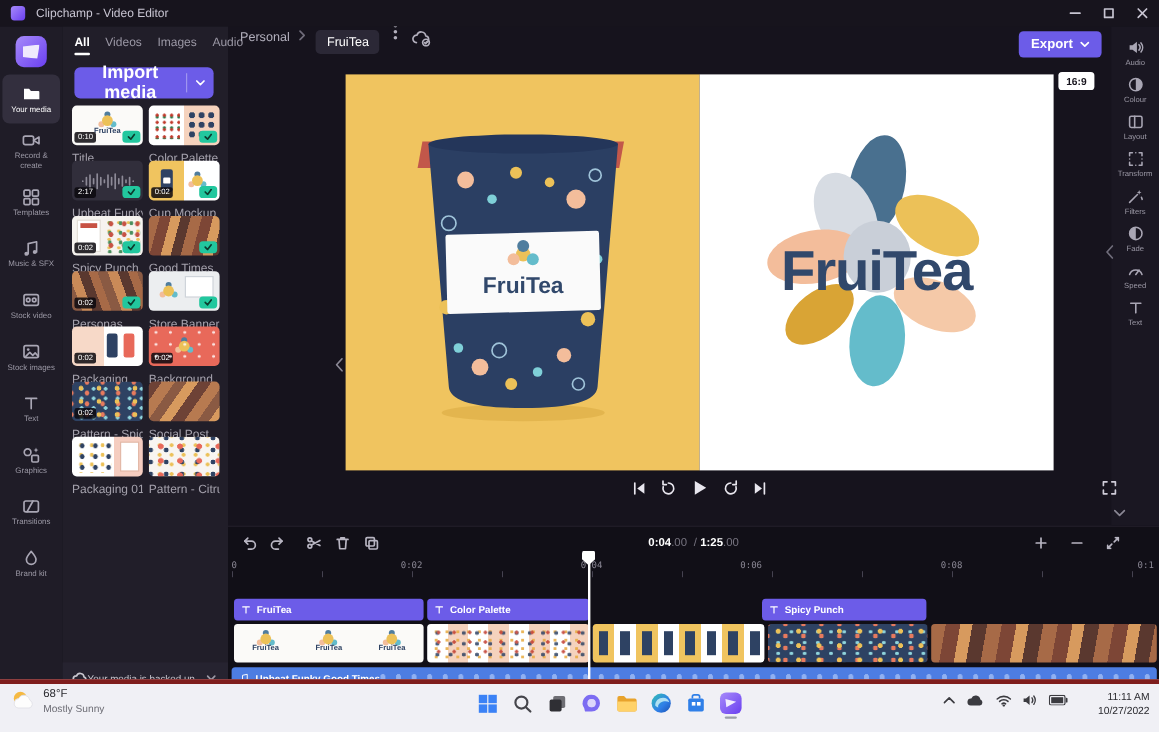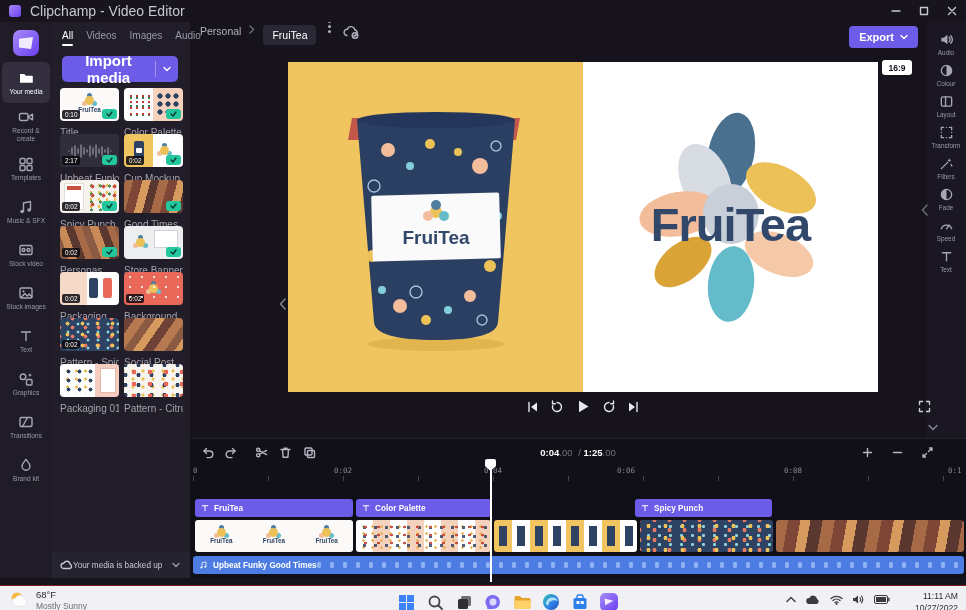--- a/index.html
+++ b/index.html
@@ -11,37 +11,37 @@
   *{margin:0;padding:0;box-sizing:border-box;font-family:"Liberation Sans",sans-serif}
   html,body{width:966px;height:610px;overflow:hidden;background:#000}
   #app{position:relative;width:966px;height:610px;background:var(--editor);overflow:hidden}
   svg{display:block}
   .ic{fill:none;stroke:currentColor;stroke-width:1.4;stroke-linecap:round;stroke-linejoin:round}
   .fill{fill:currentColor;stroke:none}
 
   
   #titlebar{position:absolute;left:0;top:0;width:966px;height:22px;background:#17141d;display:flex;align-items:center;z-index:30}
   #titlebar .logo{width:12px;height:12px;margin-left:9px;border-radius:3px;background:linear-gradient(135deg,#a78bfa,#6a3ff0)}
-  #titlebar .t{font-size:14px;color:#c8c5d2;margin-left:9px}
+  #titlebar .t{font-size:10px;color:#c8c5d2;margin-left:9px}
   .wctl{position:absolute;top:0;height:22px;width:28px;display:flex;align-items:center;justify-content:center;color:#c8c5d2}
 
   
   #navrail{position:absolute;left:0;top:22px;width:52px;height:556px;background:var(--rail);display:flex;flex-direction:column;align-items:center;z-index:5}
   #navrail .applogo{width:26px;height:26px;margin:8px 0 6px;border-radius:7px;background:linear-gradient(135deg,#a78bfa,#6a3ff0);position:relative}
   #navrail .applogo::after{content:"";position:absolute;left:6px;top:7px;width:14px;height:12px;background:#efeafd;clip-path:polygon(0 15%,100% 0,86% 100%,0 88%)}
   .rail-item{width:48px;min-height:41px;padding:3px 0;display:flex;flex-direction:column;align-items:center;justify-content:center;gap:2px;color:#a9a6b4;border-radius:6px;margin-bottom:2px}
   .rail-item.active{background:#332f3e;color:#ffffff}
   .rail-item .rail-label{font-size:6.6px;line-height:1.2;text-align:center;width:46px;color:var(--muted)}
   .rail-item.active .rail-label{color:#fff}
 
   
   #mediapanel{position:absolute;left:52px;top:22px;width:138px;height:556px;background:var(--panel);z-index:4}
   #tabs{position:absolute;left:10px;top:8px;display:flex;gap:13px}
   .tab{font-size:10px;color:var(--muted);padding-bottom:5px;position:relative}
-  .tab.active{color:#fff;font-weight:normal}
+  .tab.active{color:#fff;font-weight:bold}
   .tab.active::after{content:"";position:absolute;left:0;right:0;bottom:0;height:2px;background:#fff;border-radius:2px}
   #importbtn{position:absolute;left:10px;top:34px;width:116px;height:26px;background:var(--purple);border-radius:5px;display:flex;align-items:center;color:#fff}
   #importbtn .lbl{flex:1;text-align:center;font-size:15px;font-weight:bold}
   #importbtn .sep{width:1px;height:16px;background:rgba(255,255,255,.35)}
   #importbtn .chev{width:22px;display:flex;justify-content:center}
   #mediagrid{position:absolute;left:8px;top:66px;width:126px;display:grid;grid-template-columns:59px 59px;grid-auto-rows:46px;column-gap:5px}
   .cell{position:relative}
   .th{position:relative;width:59px;height:33px;border-radius:4px;overflow:hidden;background:#2a2733}
   .cap{font-size:10px;color:#a5a2ad;margin-top:6px;white-space:nowrap;overflow:hidden}
   .dur{position:absolute;left:2px;bottom:2px;background:rgba(10,8,14,.85);color:#fff;font-size:6.4px;padding:1px 3px;border-radius:2px}
@@ -133,21 +133,21 @@
   .seg-cup::after{content:"";position:absolute;left:0;right:0;top:6px;bottom:6px;background:repeating-linear-gradient(90deg,transparent 0 5px,var(--navy) 5px 13px,transparent 13px 18px)}
   .seg-pattern{background-color:var(--navy);background-image:radial-gradient(circle 2px,#ecc158 1.8px,transparent 2.2px),radial-gradient(circle 2px,#e77a5e 1.8px,transparent 2.2px),radial-gradient(circle 1.5px,#8fd4dc 1.3px,transparent 1.7px);background-size:17px 12px,15px 10px,11px 9px;background-position:0 0,7px 5px,3px 2px}
   .seg-people{background:repeating-linear-gradient(100deg,#a76a47 0 12px,#7d4636 12px 24px,#d79a5e 24px 34px,#5a382f 34px 46px)}
   #audioclip{position:absolute;left:3px;top:117px;width:771px;height:18px;background:var(--blue);border-radius:3px;display:flex;align-items:center;gap:5px;padding:0 6px;color:#fff;overflow:hidden}
   #audioclip .alabel{font-size:8.2px;font-weight:bold;white-space:nowrap;z-index:1}
   #audioclip .wave{position:absolute;left:120px;right:4px;top:0;bottom:0;background-image:radial-gradient(ellipse 3.5px 5.5px at 6px 9px,#8fb0f2 60%,transparent 65%);background-size:13px 18px;background-repeat:repeat-x}
   #playhead-line{position:absolute;left:490px;top:468px;width:2px;height:114px;background:#fff;z-index:20}
   #playhead-head{position:absolute;left:485px;top:459px;width:11px;height:12px;background:#fff;border-radius:2px;clip-path:polygon(0 0,100% 0,100% 58%,50% 100%,0 58%);z-index:21}
 
   
-  #taskbar{position:absolute;left:0;bottom:0;width:966px;height:25px;background:var(--taskbar);border-top:1px solid #7f1d1d;z-index:25}
+  #taskbar{position:absolute;left:0;bottom:0;width:966px;height:44px;background:var(--taskbar);border-top:4px solid #7f1d1d;z-index:25}
   #weather{position:absolute;left:8px;top:3px;display:flex;align-items:center;gap:6px}
   #weather .wt{font-size:9.5px;color:#2b2b30;line-height:1.25}
   #weather .wc{font-size:8.5px;color:#6d6d75}
   #tb-center{position:absolute;left:394px;top:3px;display:flex;gap:5px;align-items:center}
   .tb-ico{width:24px;height:26px;display:flex;align-items:center;justify-content:center;position:relative;border-radius:4px}
   .tb-ico.active::after{content:"";position:absolute;bottom:0;left:7px;right:7px;height:2.5px;border-radius:2px;background:#9a9fa8}
   #tray{position:absolute;right:76px;top:8px;display:flex;gap:9px;align-items:center;color:#3b3b40}
   #clock{position:absolute;right:8px;top:4px;text-align:right;font-size:8.6px;color:#2b2b30;line-height:1.4}
 </style>
 </head>

